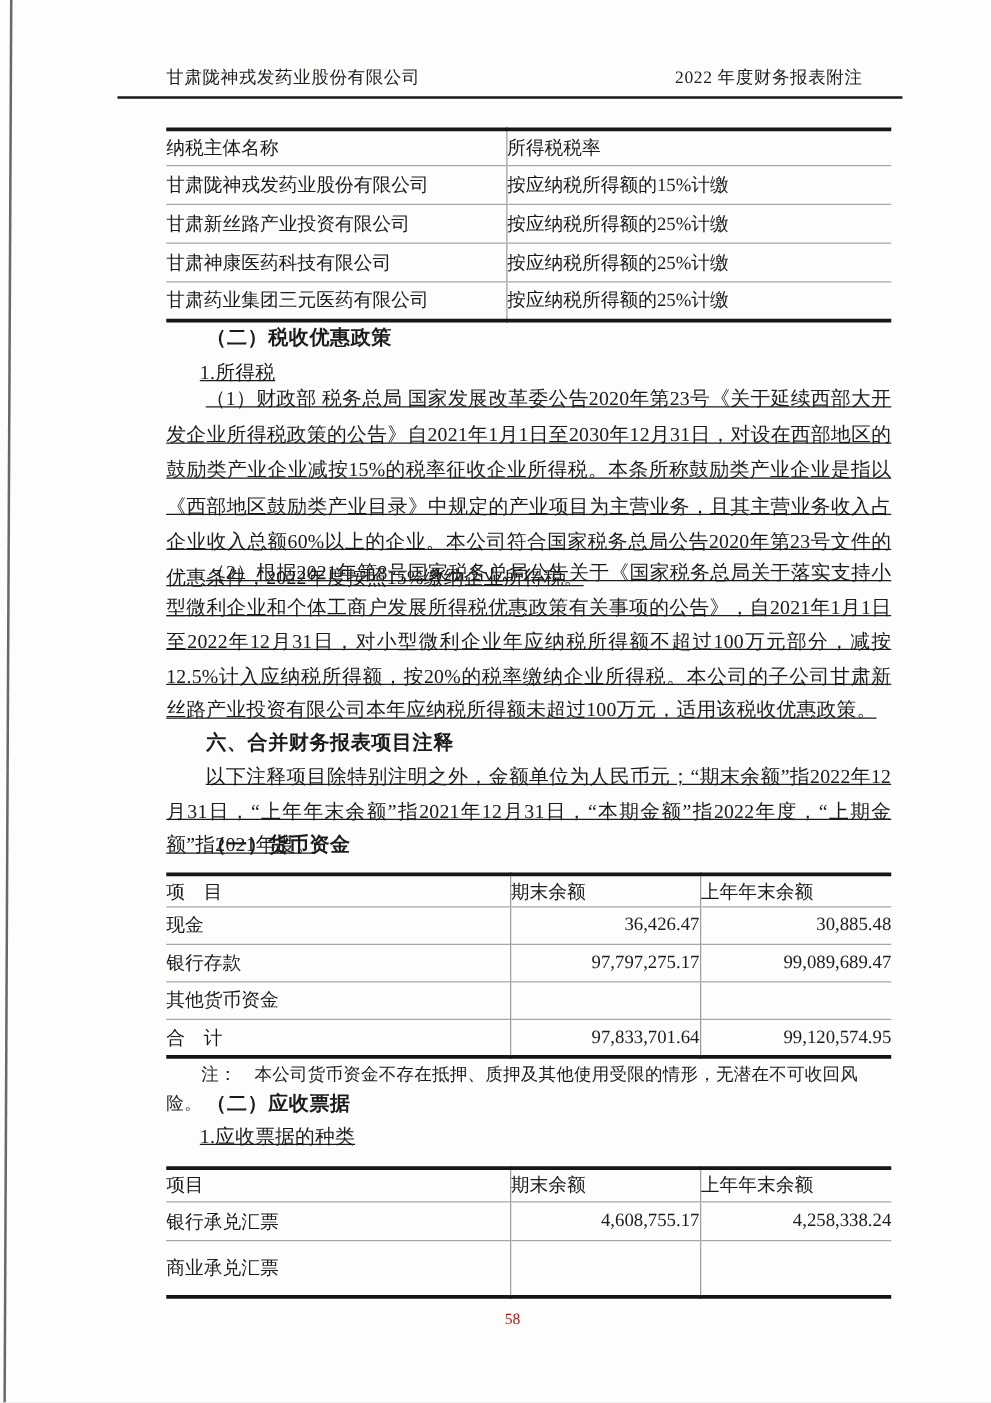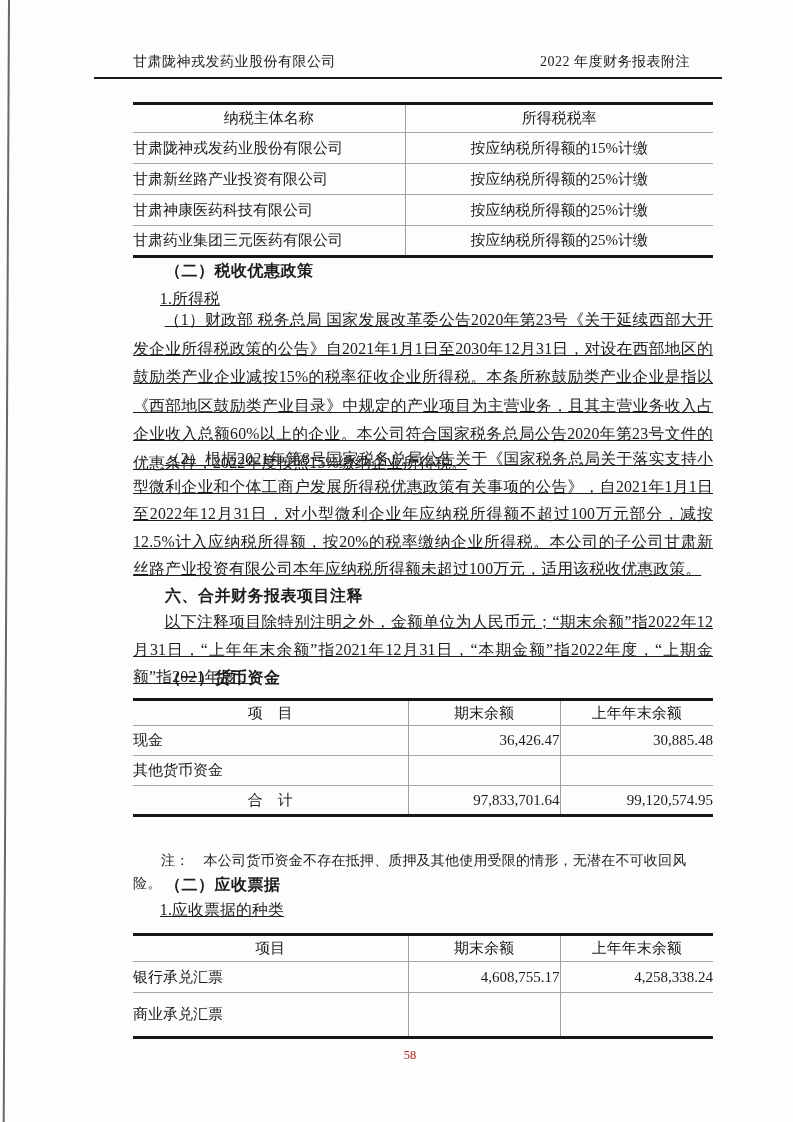--- a/index.html
+++ b/index.html
@@ -23,40 +23,40 @@
     font-size:14px; letter-spacing:.5px; color:#222;
   }
   .header-rule {
     position:absolute; left:94px; top:77px; width:628px; height:2px;
     background:#1a1a1a;
   }
   
   .tblock { position:absolute; left:133px; width:580px; }
   .h-bold {
     font-weight:700;
-    font-family:Liberation Sans, sans-serif;
+    font-family:Liberation Mono, monospace;
     font-size:16px; letter-spacing:.5px;
   }
   .body-text { font-size:15.8px; line-height:28.5px; text-align:justify; letter-spacing:.2px;text-decoration:underline; }
   .indent2 { text-indent:2em; }
   .indent17 { text-indent:1.7em; }
   
   table.doc-table {
     position:absolute; left:133px; width:580px;
     border-collapse:collapse; table-layout:fixed;
     border-top:3px solid #161616; border-bottom:3px solid #161616;
     font-size:15px; color:#1b1b1b;
   }
   table.doc-table td {
     padding:0; overflow:hidden; white-space:nowrap;
     vertical-align:middle;
   }
   table.doc-table td:not(:last-child){ border-right:1px solid #9e9e9e; }
   table.doc-table tr + tr td { border-top:1px solid #a6a6a6; }
-  td.c { text-align:center; }
+  td.c { }
   td.l { text-align:left; padding-left:9px; }
   td.r { text-align:right; padding-right:10px; }
   .note-text { font-size:14px; line-height:23px; letter-spacing:.2px; }
   .page-num {
     position:absolute; left:380px; top:1048px; width:60px;
     text-align:center; font-size:12.5px; color:#b91c1c;
   }
 </style>
 </head>
 <body>
@@ -121,20 +121,25 @@
         <td class="c">项　目</td>
         <td class="c">期末余额</td>
         <td class="c">上年年末余额</td>
       </tr>
       <tr style="height:30px">
         <td class="l">现金</td>
         <td class="r">36,426.47</td>
         <td class="r">30,885.48</td>
       </tr>
       <tr style="height:30px">
+        <td class="l">银行存款</td>
+        <td class="r">97,797,275.17</td>
+        <td class="r">99,089,689.47</td>
+      </tr>
+      <tr style="height:30px">
         <td class="l">其他货币资金</td>
         <td class="r"></td>
         <td class="r"></td>
       </tr>
       <tr style="height:30px">
         <td class="c">合　计</td>
         <td class="r">97,833,701.64</td>
         <td class="r">99,120,574.95</td>
       </tr>
     </tbody>

